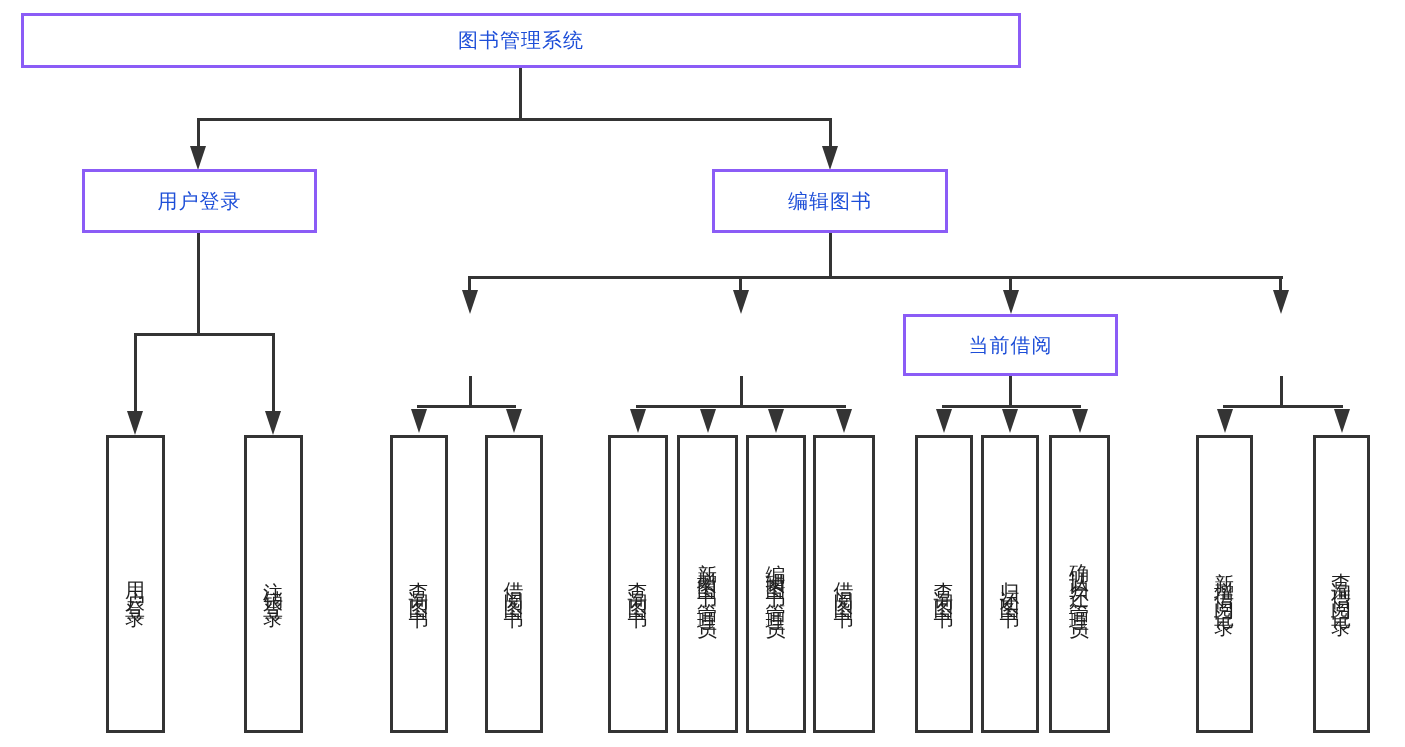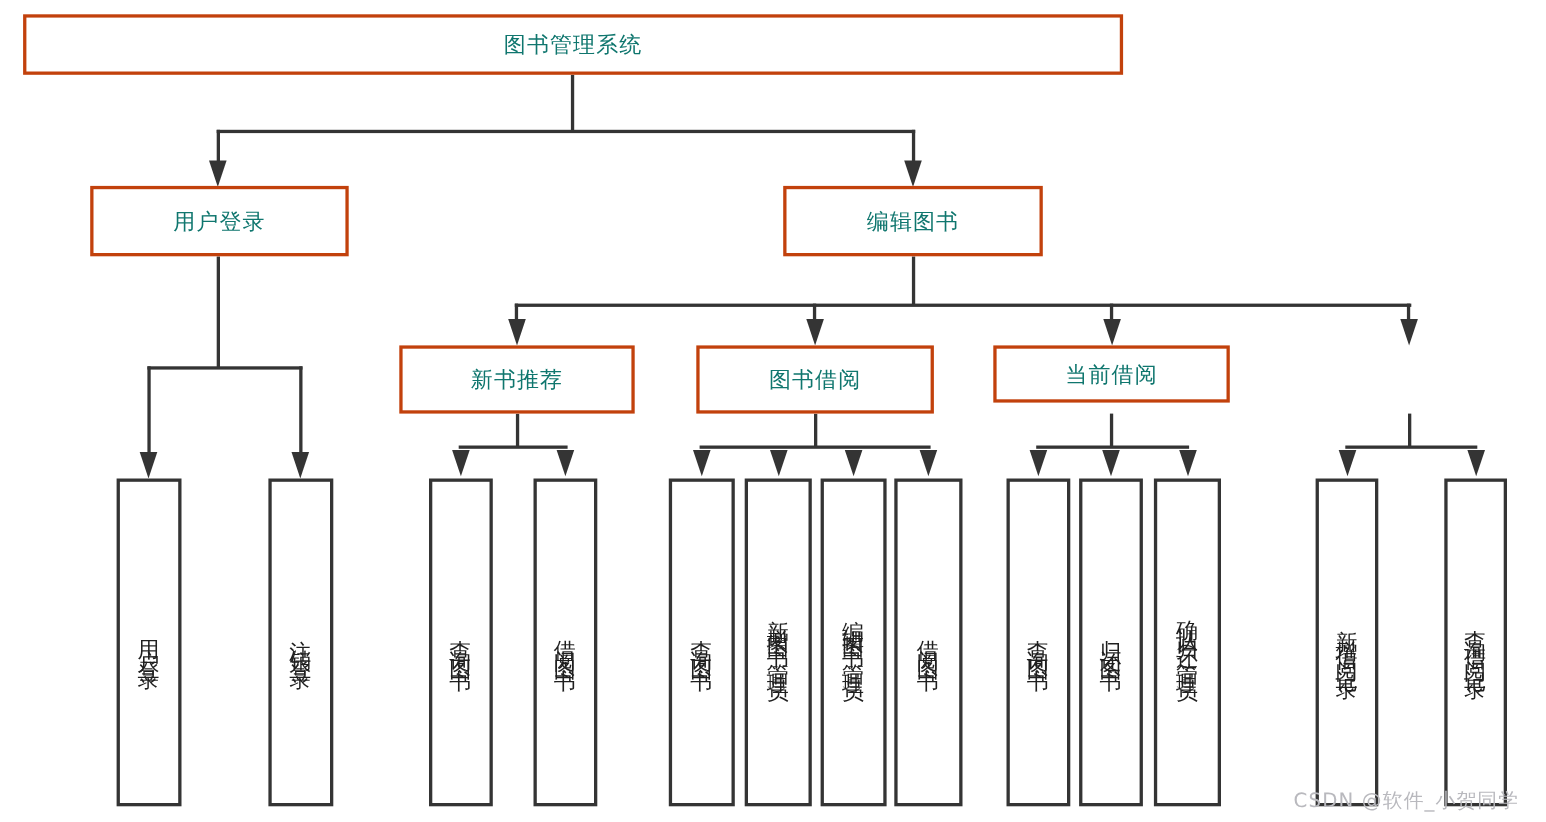--- a/index.html
+++ b/index.html
@@ -8,26 +8,26 @@
     position: relative;
     width: 1405px;
     height: 747px;
     background: #ffffff;
     font-family: "DejaVu Sans", "Liberation Sans", sans-serif;
     overflow: hidden;
   }
   .hbox {
     position: absolute;
     background: #ffffff;
-    border: 3px solid #c2410c;
+    border: 3px solid #8b5cf6;
     display: flex;
     align-items: center;
     justify-content: center;
     font-size: 20px;
-    color: #0f766e;
+    color: #1d4ed8;
     letter-spacing: 1px;
     z-index: 2;
   }
   .vbox {
     position: absolute;
     top: 435px;
     height: 298px;
     background: #ffffff;
     border: 3px solid #343434;
     writing-mode: vertical-rl;
@@ -101,23 +101,21 @@
   <div class="hline" style="left:468px; top:276px; width:815px;"></div>
   <div class="vline" style="left:468px; top:276px; height:16px;"></div>
   <div class="arrow" style="left:462px; top:290px;"></div>
   <div class="vline" style="left:739px; top:276px; height:16px;"></div>
   <div class="arrow" style="left:733px; top:290px;"></div>
   <div class="vline" style="left:1009px; top:276px; height:16px;"></div>
   <div class="arrow" style="left:1003px; top:290px;"></div>
   <div class="vline" style="left:1279px; top:276px; height:16px;"></div>
   <div class="arrow" style="left:1273px; top:290px;"></div>
 
-  <div class="hbox" style="left:363px; top:314px; width:214px; height:62px;">新书推荐</div>
-  <div class="hbox" style="left:633px; top:314px; width:216px; height:62px;">图书借阅</div>
-  <div class="hbox" style="left:903px; top:314px; width:215px; height:52px;font-family:Liberation Serif, serif;">当前借阅</div>
+  <div class="hbox" style="left:903px; top:314px; width:215px; height:62px;font-family:Liberation Serif, serif;">当前借阅</div>
 
   <div class="vline" style="left:469px; top:376px; height:31px;"></div>
   <div class="hline" style="left:417px; top:405px; width:99px;"></div>
   <div class="arrow" style="left:411px; top:409px;"></div>
   <div class="arrow" style="left:506px; top:409px;"></div>
 
   <div class="vline" style="left:740px; top:376px; height:31px;"></div>
   <div class="hline" style="left:636px; top:405px; width:210px;"></div>
   <div class="arrow" style="left:630px; top:409px;"></div>
   <div class="arrow" style="left:700px; top:409px;"></div>
@@ -146,15 +144,14 @@
   <div class="vbox tight" style="left:746px; width:60px;">编辑图书（管理员）</div>
   <div class="vbox" style="left:813px; width:62px;">借阅图书</div>
 
   <div class="vbox" style="left:915px; width:58px;">查询图书</div>
   <div class="vbox" style="left:981px; width:58px;">归还图书</div>
   <div class="vbox tight" style="left:1049px; width:61px;">确认归还（管理员）</div>
 
   <div class="vbox" style="left:1196px; width:57px;">新增借阅记录</div>
   <div class="vbox" style="left:1313px; width:57px;">查询借阅记录</div>
 
-  <div class="watermark">CSDN @软件_小贺同学</div>
 
 </div>
 
 </body></html>

